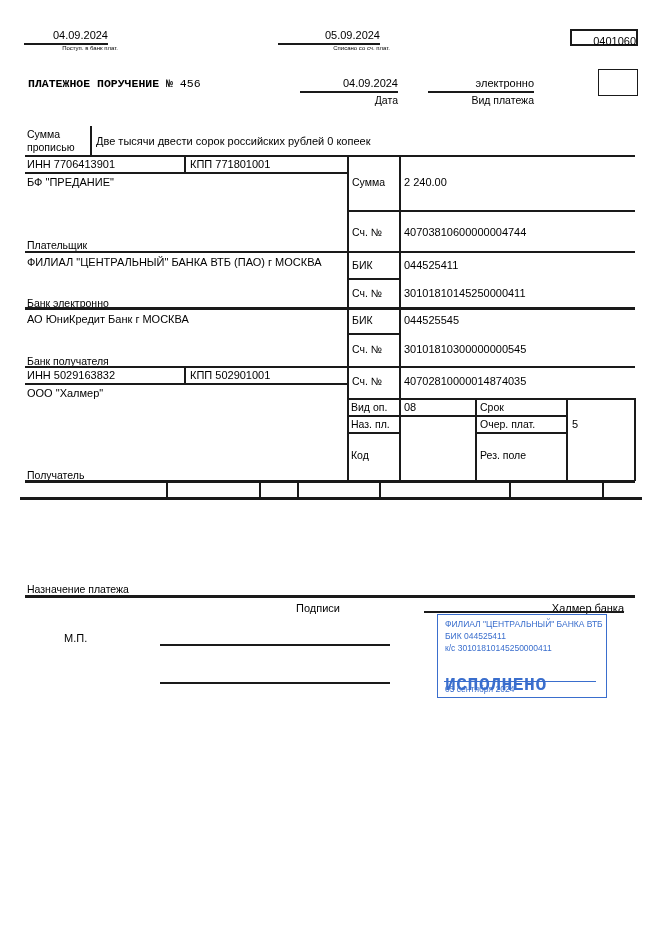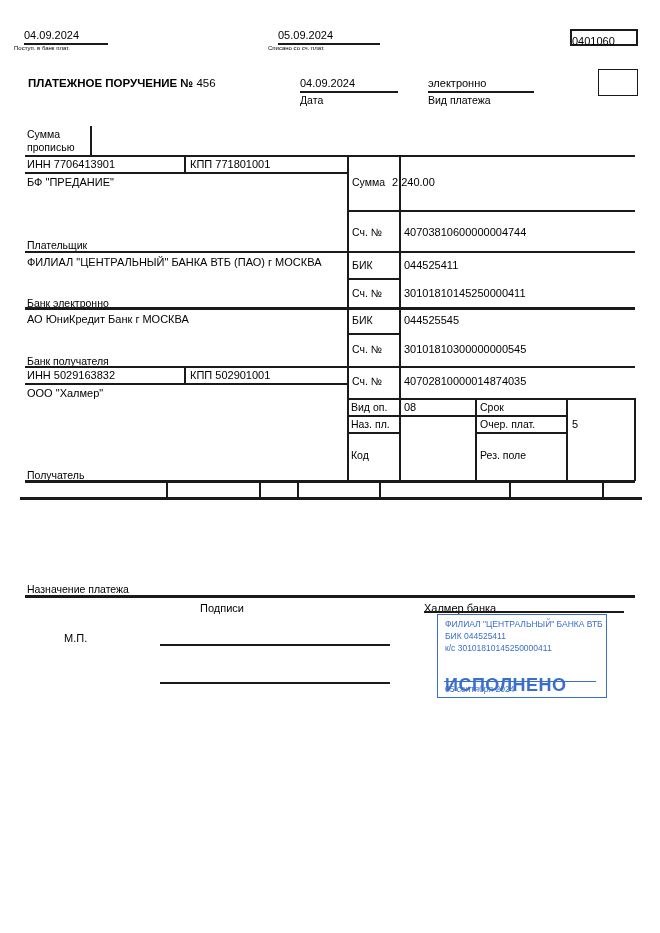--- a/index.html
+++ b/index.html
@@ -1,22 +1,22 @@
 <!DOCTYPE html>
 <html><head>
 <meta charset="utf-8">
 <style>
   html,body{margin:0;padding:0;background:#fff;}
   .page{position:relative;width:660px;height:933px;background:#fff;overflow:hidden;
         font-family:"Liberation Sans",sans-serif;color:#000;}
   .t{position:absolute;font-size:11px;white-space:nowrap;line-height:1.15;}
   .lbl{font-size:10.5px;}
   .tiny{font-size:6px;}
-  .b{font-weight:bold;}
-  .ctr{text-align:left;}
+  .b{font-weight:bold;font-family:Liberation Mono, monospace;}
+  .ctr{text-align:right;}
   .hl{position:absolute;background:#1a1a1a;height:1.5px;}
   .hl.thick{height:2.5px;}
   .vl{position:absolute;background:#1a1a1a;width:1.5px;}
   .box{position:absolute;border:1.5px solid #1a1a1a;box-sizing:border-box;}
   .wrap{white-space:normal;line-height:1.2;}
   .stamp{position:absolute;left:437px;top:614px;width:170px;height:84px;
          border:1.5px solid var(--stamp-color,#3a6ecd);box-sizing:border-box;
          color:var(--stamp-color,#3a6ecd);}
   .stamp .s{position:absolute;left:7px;font-size:8.5px;white-space:nowrap;}
   .stamp .sep{position:absolute;left:6px;width:152px;height:1px;
@@ -46,37 +46,38 @@
   <div class="t ctr lbl" style="left:300px;top:94px;width:98px">Дата</div>
 
   <div class="t ctr" style="left:428px;top:77px;width:106px">электронно</div>
   <div class="hl" style="left:428px;top:91px;width:106px"></div>
   <div class="t ctr lbl" style="left:428px;top:94px;width:106px">Вид платежа</div>
 
   <div class="box" style="left:598px;top:69px;width:40px;height:27px"></div>
 
   <div class="t lbl wrap" style="left:27px;top:128px;width:58px">Сумма прописью</div>
   <div class="vl" style="left:90px;top:126px;height:30px"></div>
+  <div class="t" style="left:96px;top:135px">Две тысячи двести сорок российских рублей 0 копеек</div>
 
   <div class="hl" style="left:25px;top:155px;width:610px;height:2px"></div>
 
   <div class="t" style="left:27px;top:158px">ИНН 7706413901</div>
   <div class="vl" style="left:184px;top:155px;height:17px"></div>
   <div class="t" style="left:190px;top:158px">КПП 771801001</div>
   <div class="hl" style="left:25px;top:172px;width:322px"></div>
 
   <div class="t" style="left:27px;top:176px">БФ "ПРЕДАНИЕ"</div>
   <div class="t lbl" style="left:27px;top:239px">Плательщик</div>
   <div class="hl" style="left:25px;top:251px;width:610px"></div>
 
   <div class="vl" style="left:347px;top:155px;height:326px"></div>
   <div class="vl" style="left:399px;top:155px;height:326px"></div>
 
   <div class="t lbl" style="left:352px;top:176px">Сумма</div>
-  <div class="t" style="left:392px;top:176px">2 240.00</div>
+  <div class="t" style="left:404px;top:176px">2 240.00</div>
   <div class="hl" style="left:347px;top:210px;width:288px"></div>
 
   <div class="t lbl" style="left:352px;top:226px">Сч. №</div>
   <div class="t" style="left:404px;top:226px">40703810600000004744</div>
 
   <div class="t" style="left:27px;top:256px">ФИЛИАЛ "ЦЕНТРАЛЬНЫЙ" БАНКА ВТБ (ПАО) г МОСКВА</div>
   <div class="t lbl" style="left:352px;top:259px">БИК</div>
   <div class="t" style="left:404px;top:259px">044525411</div>
   <div class="hl" style="left:347px;top:278px;width:52px"></div>
   <div class="t lbl" style="left:352px;top:287px">Сч. №</div>

